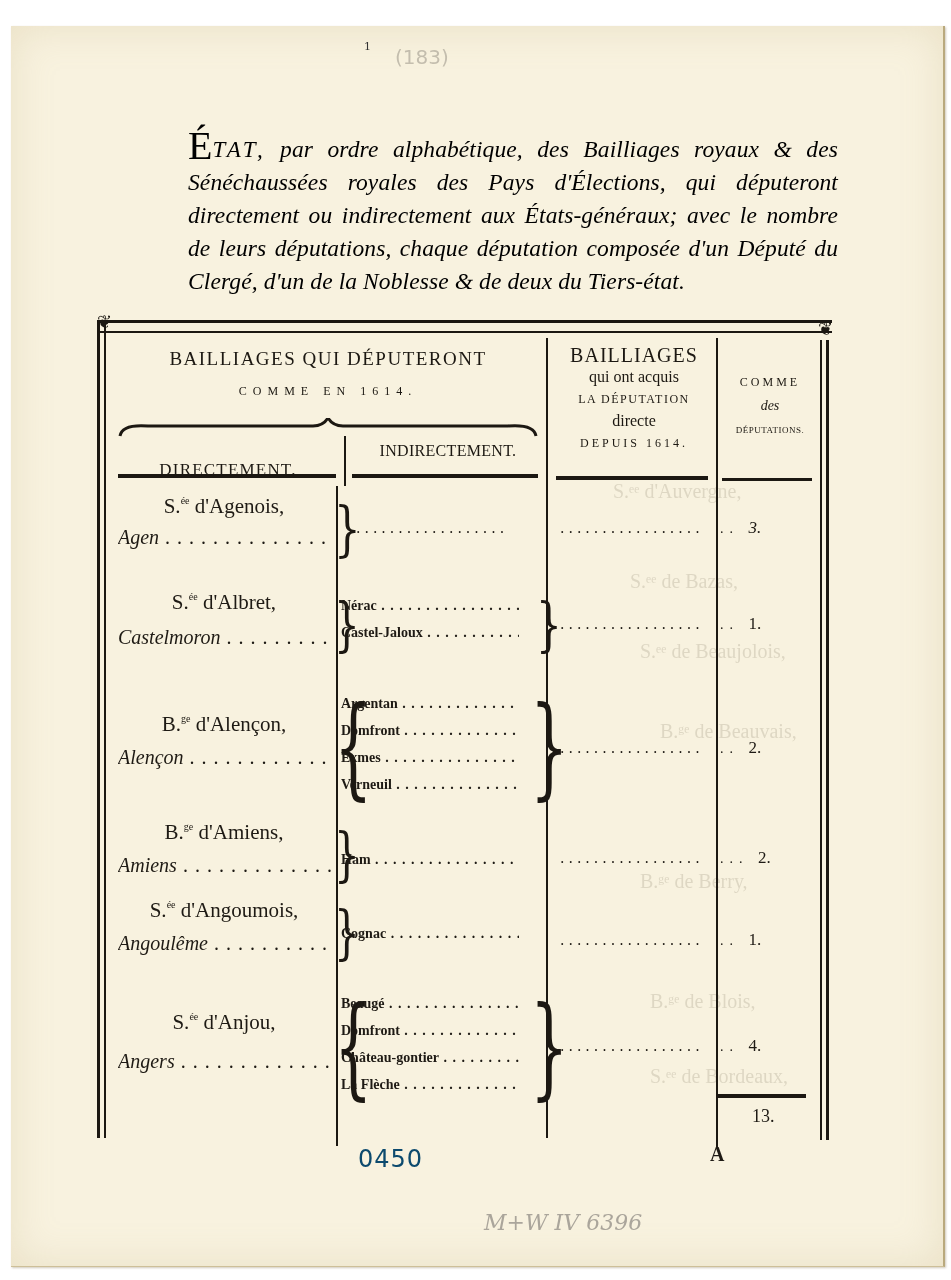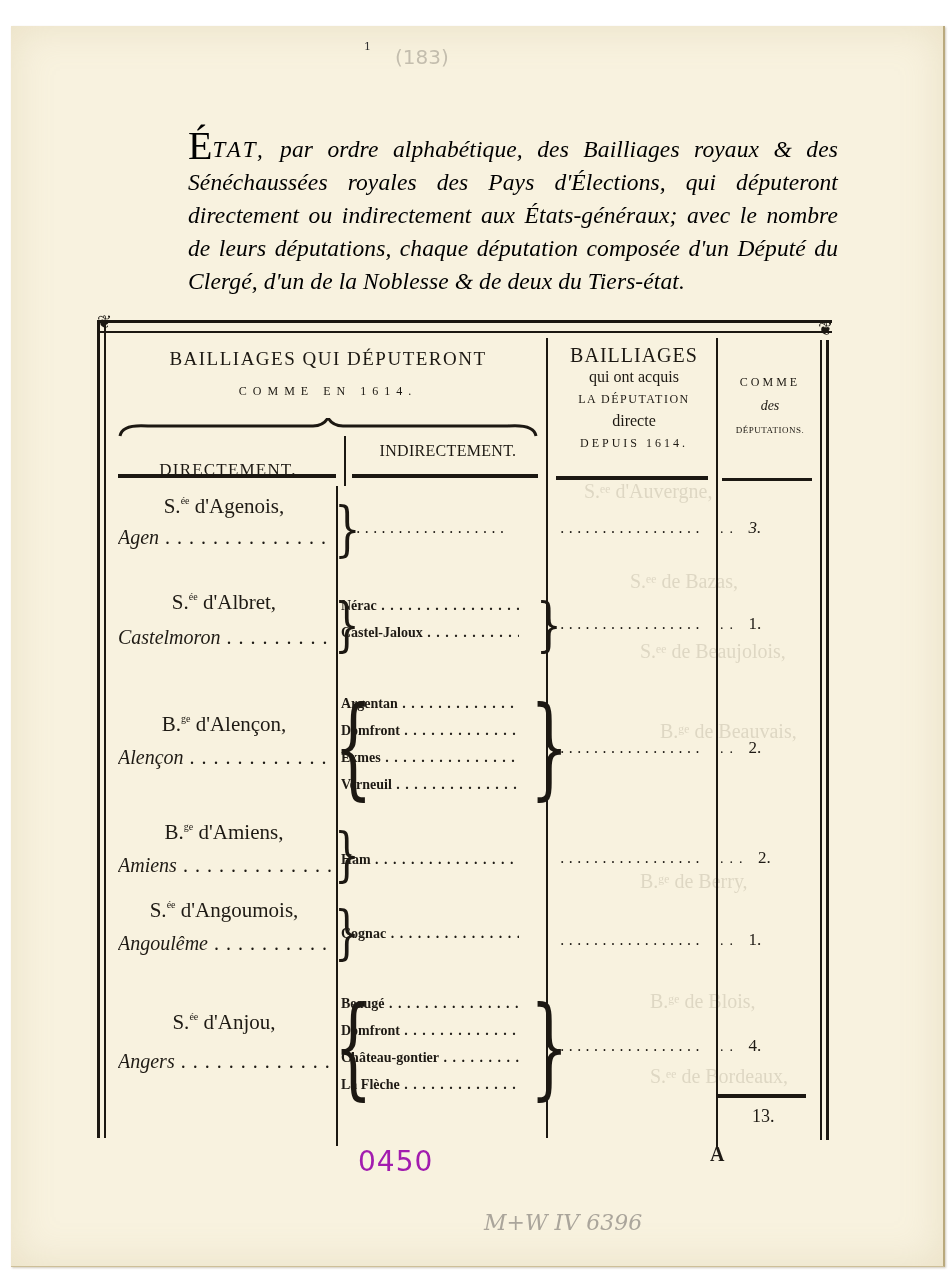--- a/index.html
+++ b/index.html
@@ -59,30 +59,30 @@
   .brace { position:absolute; font-family:"DejaVu Serif", serif; color:#1c1812; line-height:1; transform-origin:top left; }
   .ind { position:absolute; left:341px; width:178px; font-family:"Liberation Serif", serif; font-size:14px; white-space:nowrap; overflow:hidden; line-height:27px;font-weight:bold; }
   .leader { position:absolute; left:560px; width:150px; white-space:nowrap; overflow:hidden; font-size:14px; letter-spacing:4px; color:#1c1812; }
   .count { position:absolute; left:720px; width:92px; white-space:nowrap; font-family:"Liberation Serif", serif; font-size:17px; }
   .count .lead2 { letter-spacing:6px; font-size:14px; }
 
   .total-rule { left:716px; top:1094px; width:90px; height:4px; background:#1c1812; }
   .total { left:752px; top:1106px; font-family:"Liberation Serif", serif; font-size:18px; }
   .sig { left:710px; top:1143px; font-family:"Liberation Serif", serif; font-weight:bold; font-size:20px; }
 
-  .pencil-num { left:358px; top:1145px; font-size:28px; color:#a21caf; font-family:"DejaVu Sans", sans-serif; letter-spacing:1px; }
+  .pencil-num { left:358px; top:1145px; font-size:24px; color:#0c4a6e; font-family:"DejaVu Sans", sans-serif; letter-spacing:1px; }
   .pencil-shelf { left:484px; top:1210px; font-size:22px; color:#aaa59b; font-style:italic; font-family:"DejaVu Serif", serif; }
   .ghost { color:#cdc6b2; font-family:"Liberation Serif", serif; font-size:20px; }
 </style>
 </head>
 <body>
 
 <div class="page"></div>
 
-<div class="abs ghost" style="left:584px;top:480px;opacity:.6">S.ᵉᵉ d'Auvergne,</div>
+<div class="abs ghost" style="left:613px;top:480px;opacity:.6">S.ᵉᵉ d'Auvergne,</div>
 <div class="abs ghost" style="left:630px;top:570px;opacity:.6">S.ᵉᵉ de Bazas,</div>
 <div class="abs ghost" style="left:640px;top:640px;opacity:.6">S.ᵉᵉ de Beaujolois,</div>
 <div class="abs ghost" style="left:660px;top:720px;opacity:.6">B.ᵍᵉ de Beauvais,</div>
 <div class="abs ghost" style="left:640px;top:870px;opacity:.6">B.ᵍᵉ de Berry,</div>
 <div class="abs ghost" style="left:650px;top:990px;opacity:.6">B.ᵍᵉ de Blois,</div>
 <div class="abs ghost" style="left:650px;top:1065px;opacity:.6">S.ᵉᵉ de Bordeaux,</div>
 
 <div class="abs folio">1</div>
 <div class="abs pencil pencil-top">(183)</div>
 

